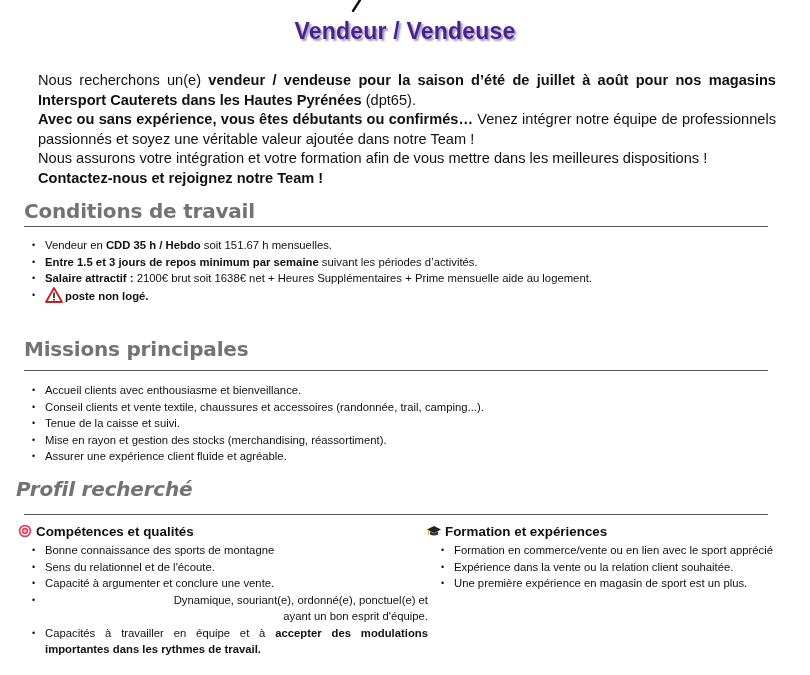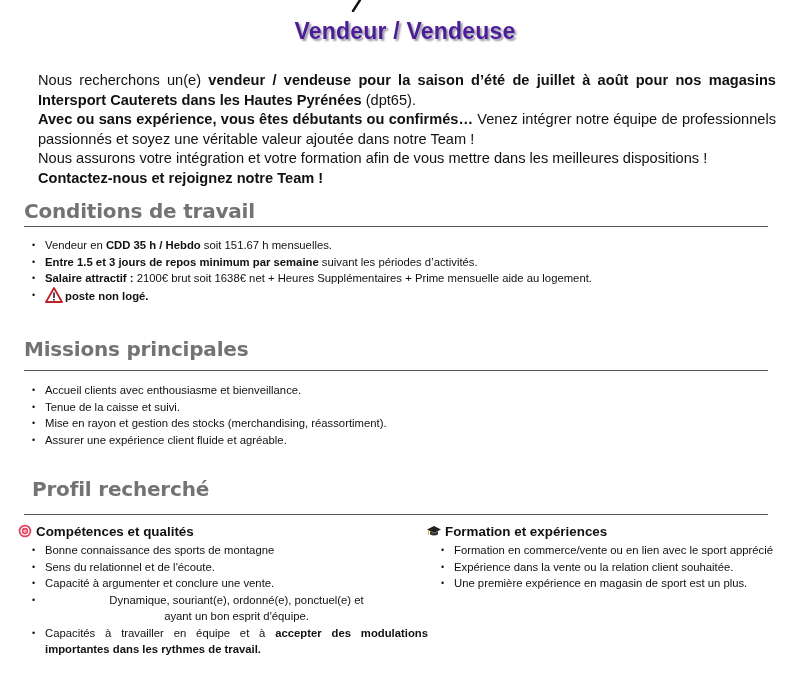--- a/index.html
+++ b/index.html
@@ -48,43 +48,44 @@
         <rect x="8.2" y="5.5" width="1.6" height="5.5" fill="#222"></rect>
         <rect x="8.2" y="12" width="1.6" height="1.6" fill="#222"></rect>
       </svg><b>poste non logé.</b>
   </li>
 </ul>
 
 <div class="h2" style="left:24px;top:337px;text-align:right;">Missions principales</div>
 <div class="rule" style="top:370px;"></div>
 <ul class="blist" style="left:30px;top:382px;width:740px;">
   <li>Accueil clients avec enthousiasme et bienveillance.</li>
+  <li>Conseil clients et vente textile, chaussures et accessoires (randonnée, trail, camping...).</li>
   <li>Tenue de la caisse et suivi.</li>
   <li>Mise en rayon et gestion des stocks (merchandising, réassortiment).</li>
   <li>Assurer une expérience client fluide et agréable.</li>
 </ul>
 
-<div class="h2" style="left:32px;top:477px;">Profil recherché</div>
+<div class="h2" style="left:16px;top:477px;font-style:italic;">Profil recherché</div>
 <div class="rule" style="top:514px;"></div>
 
 <div class="subhead" style="left:18px;top:524px;">
   <svg class="ico" viewBox="0 0 14 14">
       <circle cx="7" cy="7" r="6.3" fill="#e0405a"></circle>
       <circle cx="7" cy="7" r="4.6" fill="#fff"></circle>
       <circle cx="7" cy="7" r="3.2" fill="#e0405a"></circle>
       <circle cx="7" cy="7" r="1.6" fill="#fff"></circle>
       <circle cx="7" cy="7" r="0.8" fill="#e0405a"></circle>
     </svg>
   <span>Compétences et qualités</span>
 </div>
 <ul class="blist col-list" style="left:30px;top:542px;width:398px;">
   <li id="comp-0"><span>Bonne connaissance des sports de montagne</span></li>
   <li id="comp-1"><span>Sens du relationnel et de l'écoute.</span></li>
   <li id="comp-2"><span>Capacité à argumenter et conclure une vente.</span></li>
-  <li id="comp-3" style="white-space:pre-line;text-align:center;"><span>Dynamique, souriant(e), ordonné(e), ponctuel(e) et
+  <li id="comp-3" style="white-space:pre-line;text-align:right;"><span>Dynamique, souriant(e), ordonné(e), ponctuel(e) et
 ayant un bon esprit d'équipe.</span></li>
   <li id="comp-4"><span>Capacités à travailler en équipe et à </span><b>accepter des modulations importantes dans les rythmes de travail.</b></li>
 </ul>
 
 <div class="subhead" style="left:427px;top:524px;">
   <svg class="ico" viewBox="0 0 14 14">
       <path d="M7 2 L14 5.5 L7 9 L0 5.5 Z" fill="#222"></path>
       <path d="M3 7.2 L3 10.5 Q7 12.5 11 10.5 L11 7.2 L7 9.2 Z" fill="#333"></path>
       <path d="M1.5 6 L1.5 11" stroke="#e0b040" stroke-width="1"></path>
     </svg>

